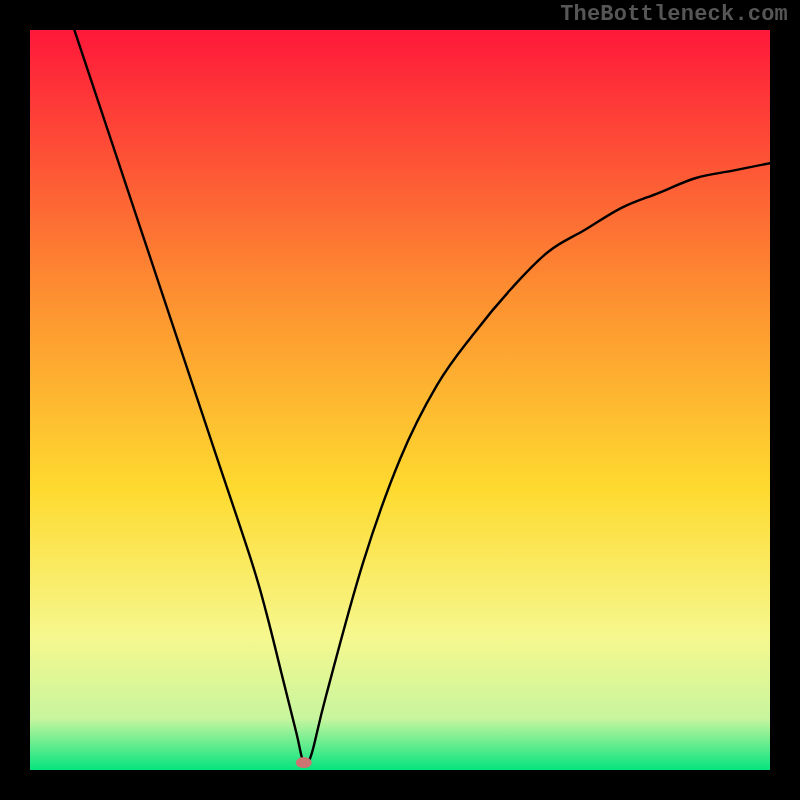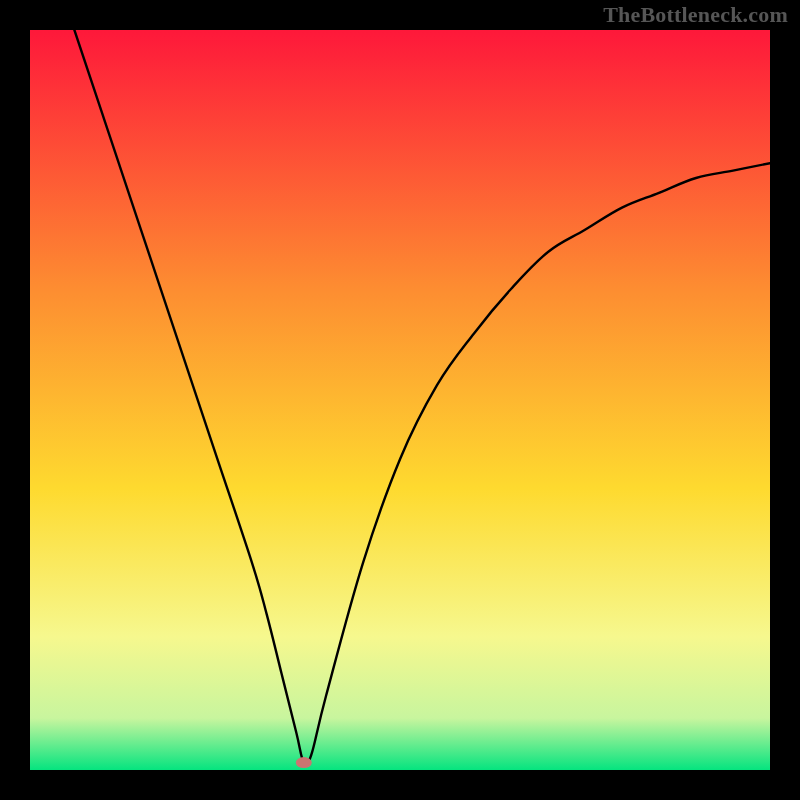--- a/index.html
+++ b/index.html
@@ -7,21 +7,21 @@
   .frame {
     position: relative;
     width: 800px;
     height: 800px;
     background: #000;
   }
   .watermark {
     position: absolute;
     top: 2px;
     right: 12px;
-    font-family: Liberation Serif, serif;
+    font-family: Liberation Mono, monospace;
     font-size: 22px;
     font-weight: 600;
     color: #565656;
     letter-spacing: 0.2px;
   }
   .plot {
     position: absolute;
     left: 30px;
     top: 30px;
     width: 740px;

